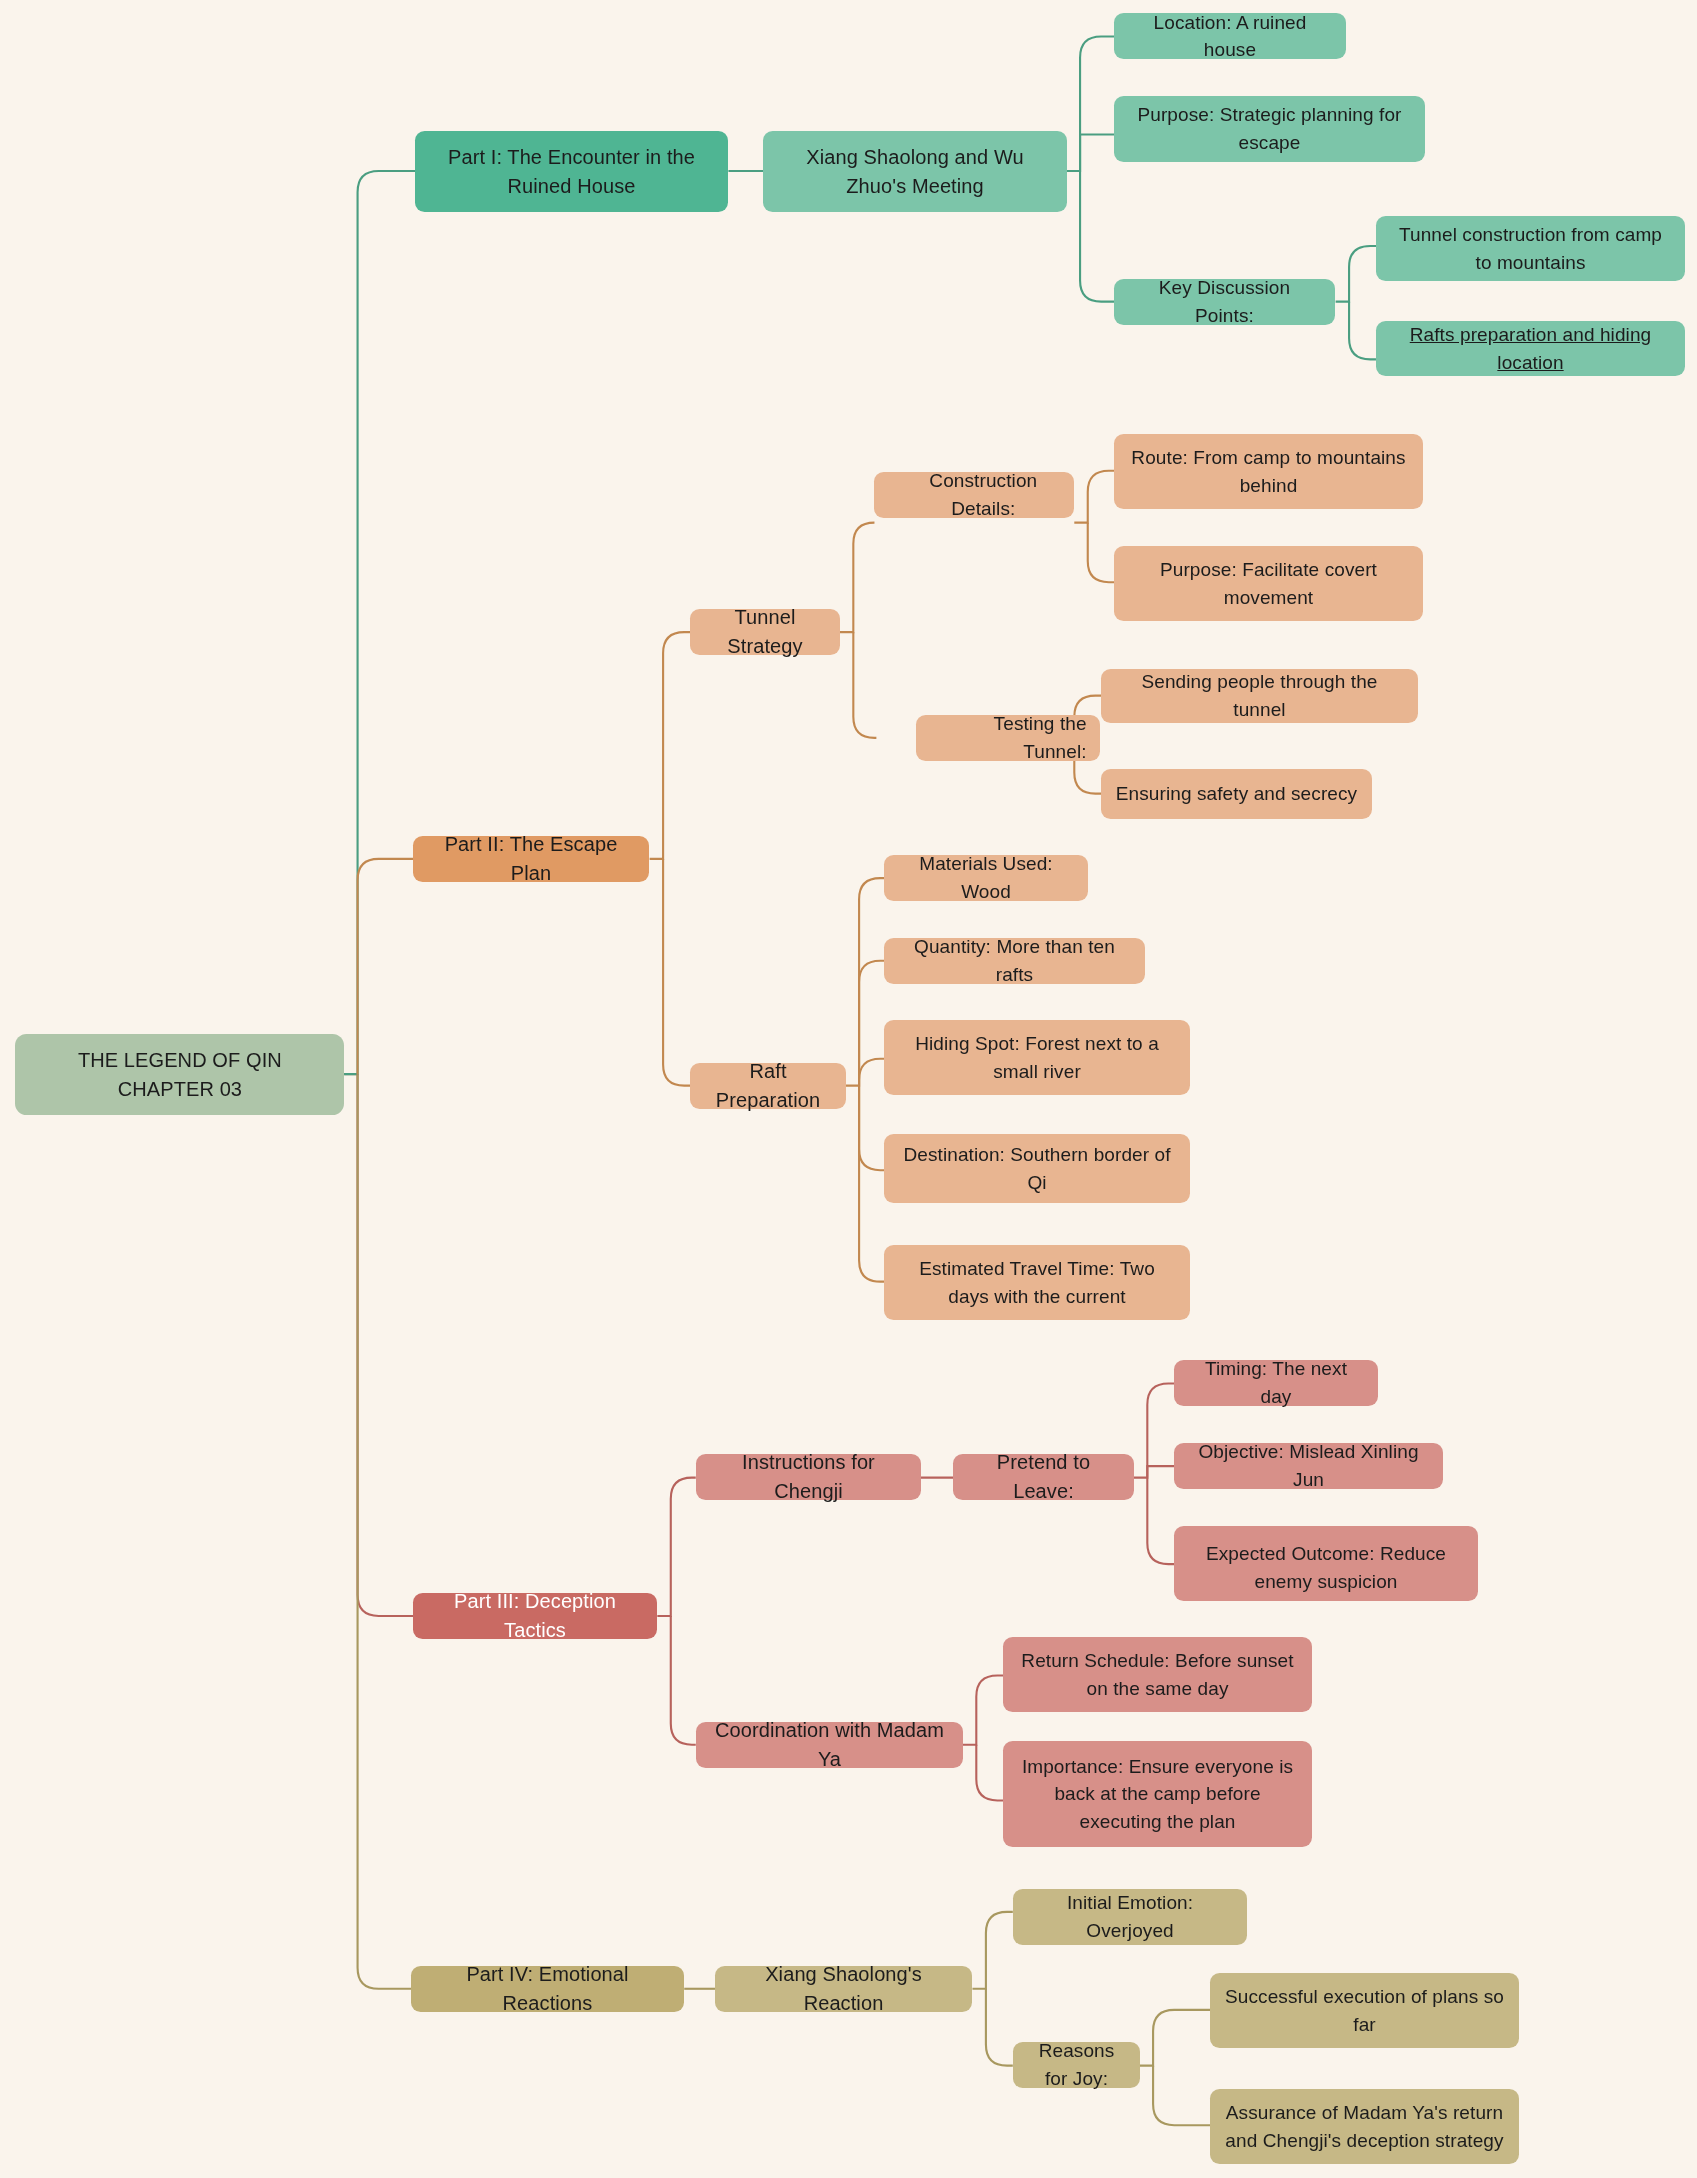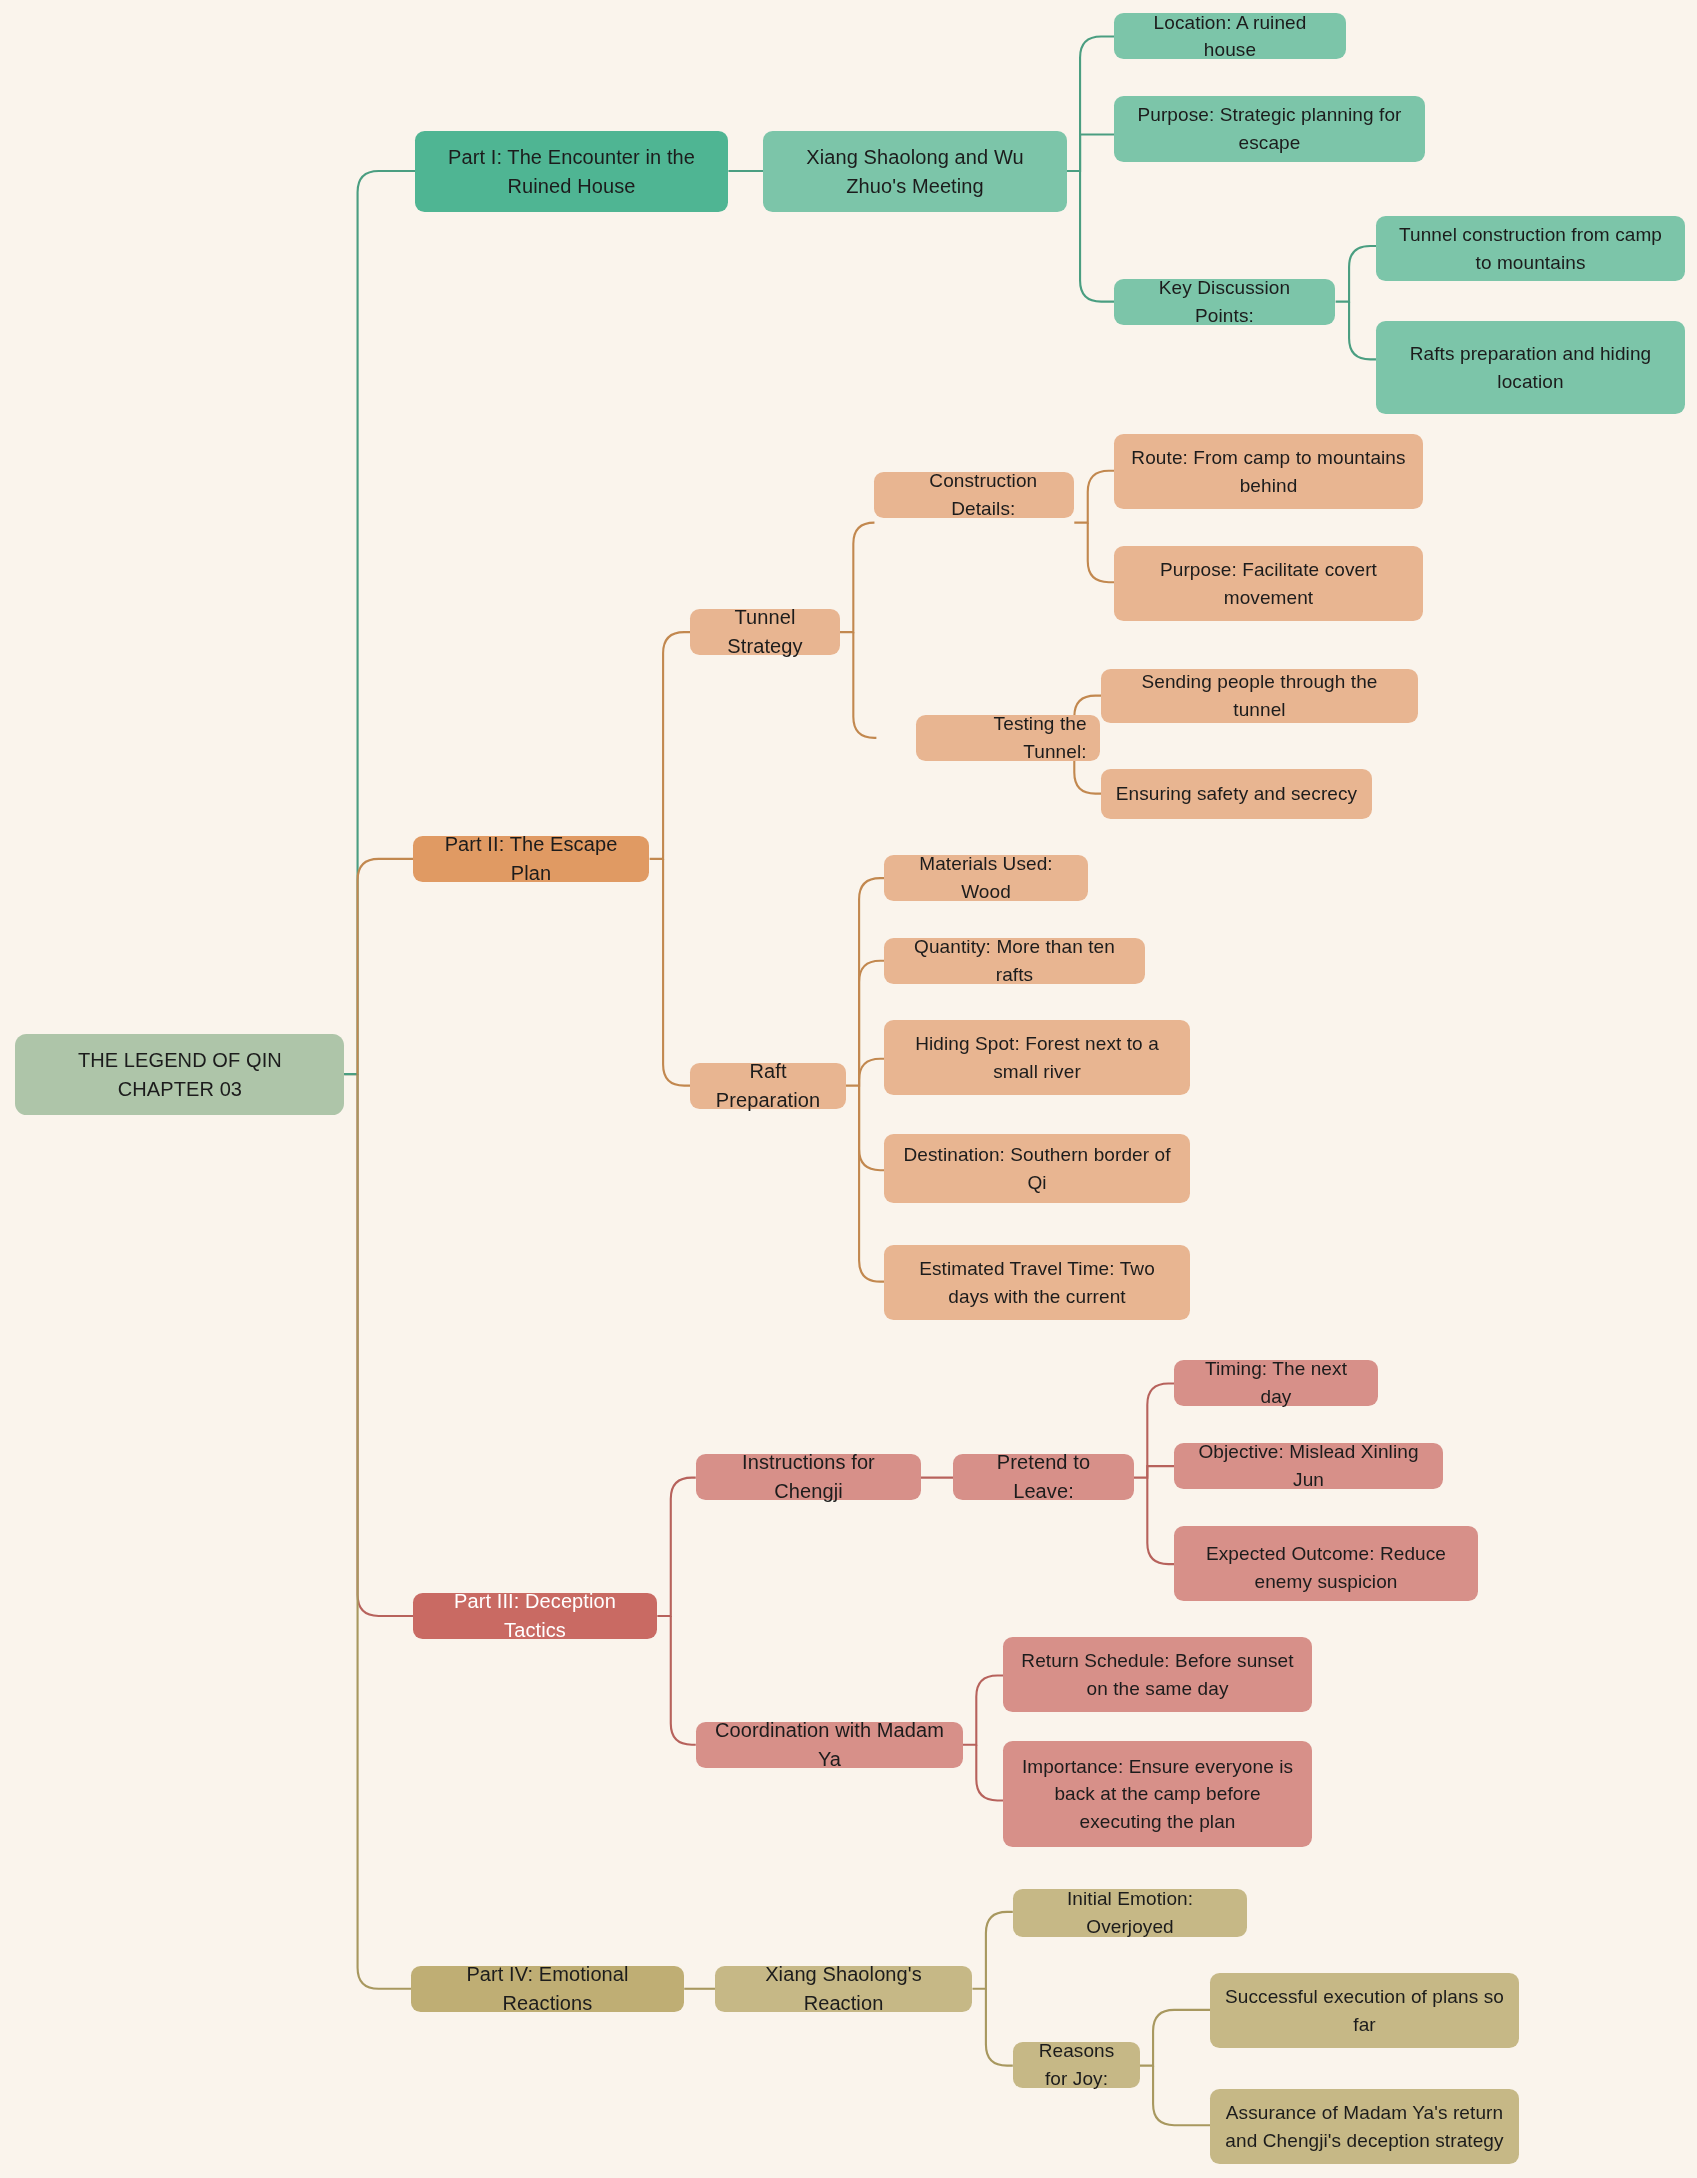--- a/index.html
+++ b/index.html
@@ -125,21 +125,21 @@
   </div>
 
   <div class="node g2 fs20" style="left:1114px;top:279px;width:221px;height:46px;">
     <span>Key Discussion Points:</span>
   </div>
 
   <div class="node g2 fs20" style="left:1376px;top:216px;width:309px;height:65px;text-align:center;">
     <span>Tunnel construction from camp to mountains</span>
   </div>
 
-  <div class="node g2 fs20" style="left:1376px;top:321px;width:309px;height:93px;">
+  <div class="node g2 fs20" style="left:1376px;top:321px;width:309px;height:55px;text-decoration:underline;">
     <span>Rafts preparation and hiding location</span>
   </div>
 
   <div class="node o1 fs21" style="left:413px;top:836px;width:236px;height:46px;">
     <span>Part II: The Escape Plan</span>
   </div>
 
   <div class="node o2 fs21" style="left:690px;top:609px;width:150px;height:46px;">
     <span>Tunnel Strategy</span>
   </div>
@@ -229,21 +229,21 @@
   </div>
 
   <div class="node y1 fs21" style="left:411px;top:1966px;width:273px;height:46px;">
     <span>Part IV: Emotional Reactions</span>
   </div>
 
   <div class="node y2 fs21" style="left:715px;top:1966px;width:257px;height:46px;">
     <span>Xiang Shaolong's Reaction</span>
   </div>
 
-  <div class="node y2 fs20" style="left:1013px;top:1889px;width:234px;height:48px;">
+  <div class="node y2 fs20" style="left:1013px;top:1889px;width:234px;height:56px;">
     <span>Initial Emotion: Overjoyed</span>
   </div>
 
   <div class="node y2 fs20" style="left:1013px;top:2042px;width:127px;height:46px;">
     <span>Reasons for Joy:</span>
   </div>
 
   <div class="node y2 fs20" style="left:1210px;top:1973px;width:309px;height:75px;">
     <span>Successful execution of plans so far</span>
   </div>

